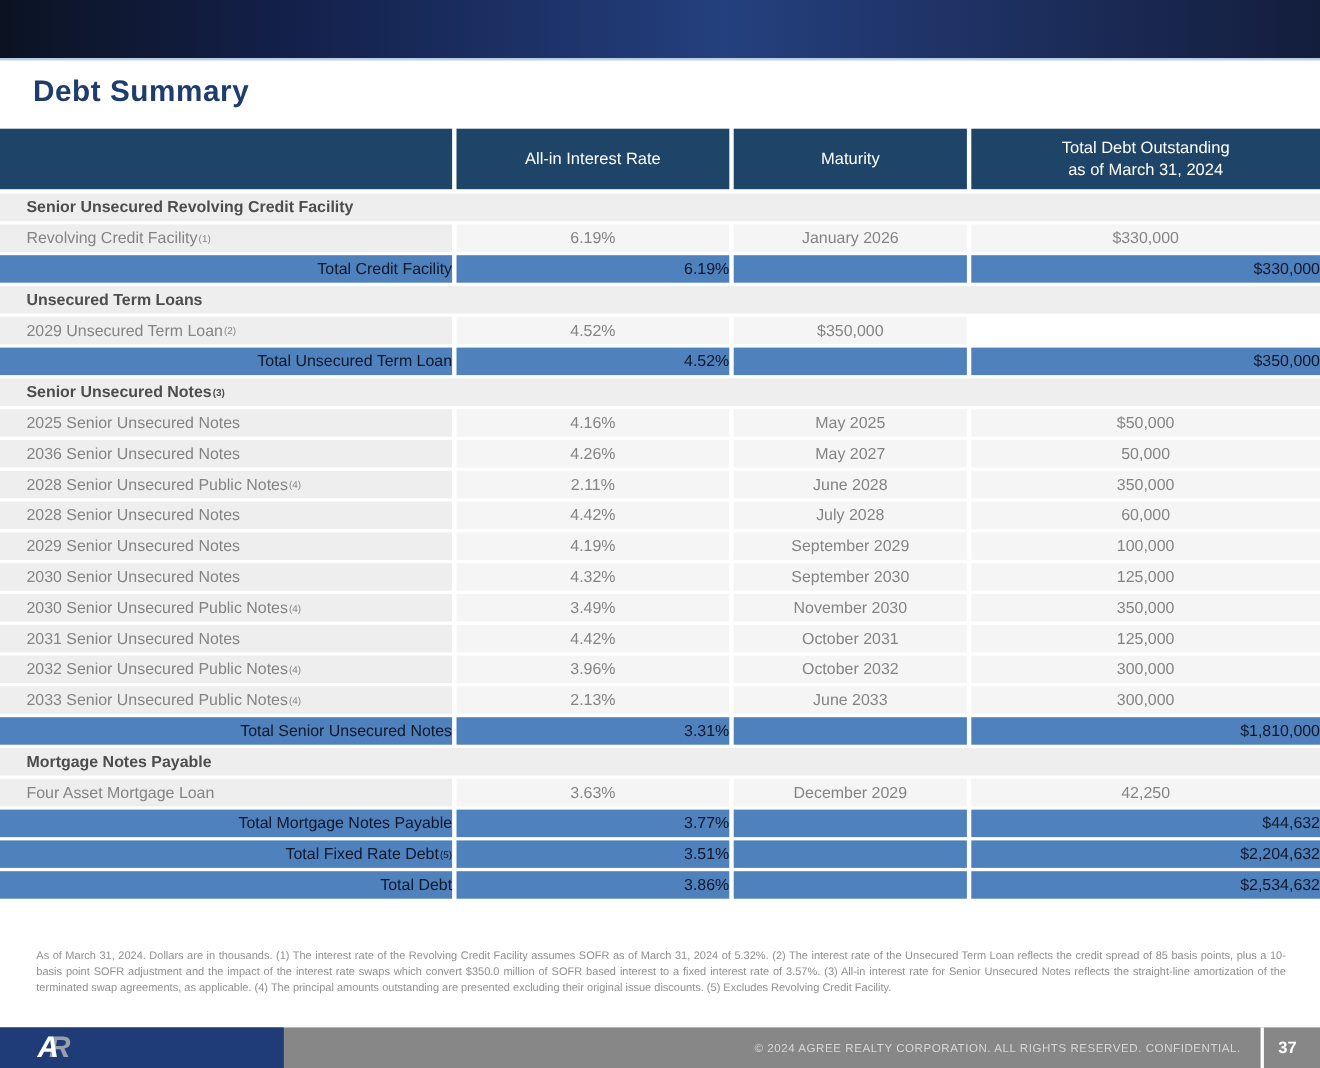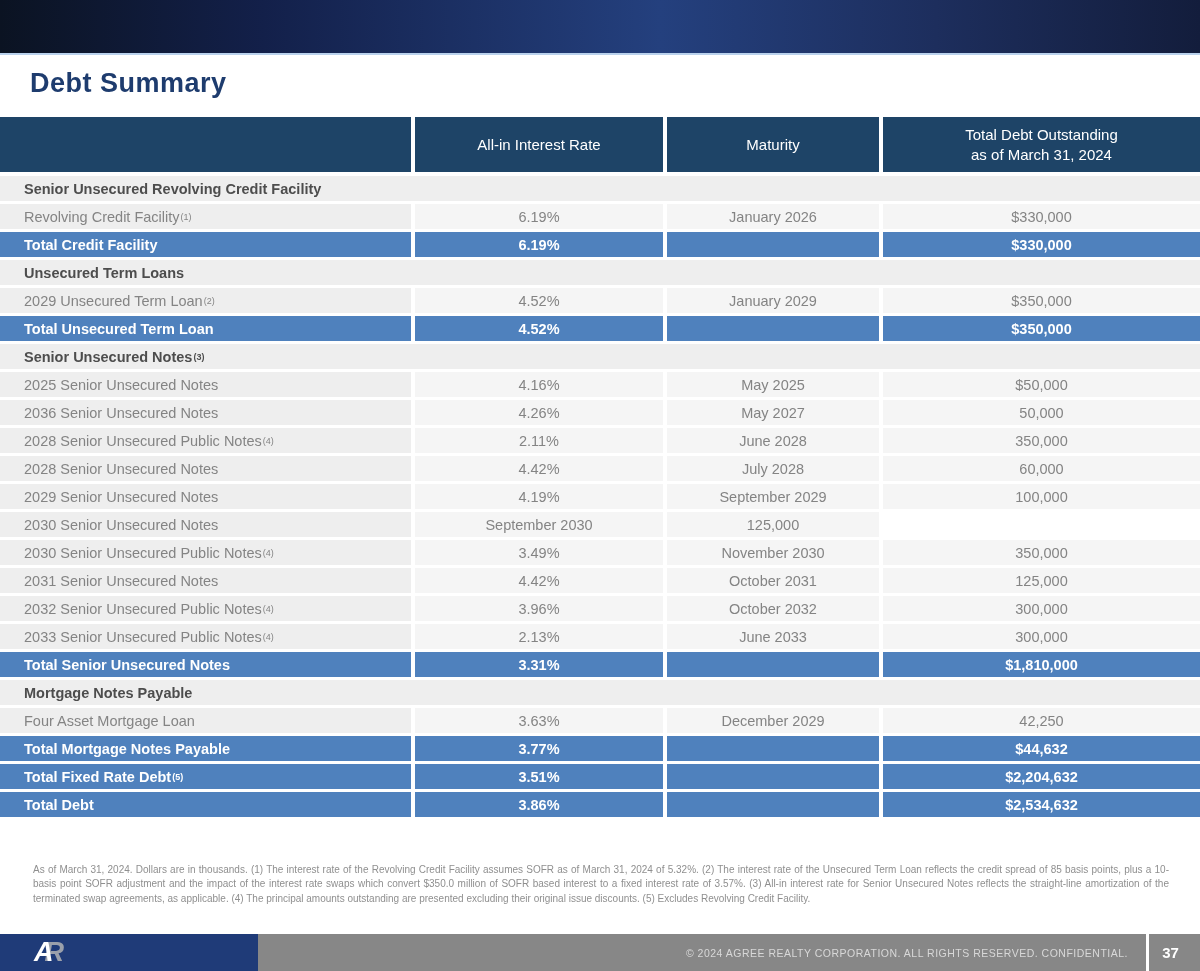--- a/index.html
+++ b/index.html
@@ -39,21 +39,21 @@
     height: 25px; font-size: 14.5px; color: #848484;
     display: flex; align-items: center; justify-content: center;
   }
   .cell.label { justify-content: flex-start; padding-left: 24px; }
   .row-data .cell.label { background: #eeeeee; }
   .row-data .cell.val { background: #f5f5f5; }
   .row-section .cell {
     grid-column: 1 / -1; background: #eeeeee;
     font-weight: bold; color: #4d4d4d; justify-content: flex-start; padding-left: 24px;
   }
-  .row-total .cell { background: #4f81bd; color: #ffffff; font-weight: bold; }
+  .row-total .cell { background: #4f81bd; color: #0f172a; font-weight: normal; justify-content: flex-end; }
   sup { font-size: 9px; line-height: 0; vertical-align: super; margin-left: 1px; }
   
   .footnote {
     position: absolute; left: 33px; top: 863px; width: 1136px;
     font-size: 10px; line-height: 1.43; color: #8f8f8f; text-align: justify;
   }
   
   .footer {
     position: absolute; left: 0; bottom: 0; width: 1200px; height: 37px;
     background: #878787;
@@ -140,21 +140,20 @@
         <div class="cell label">
           <span>Unsecured Term Loans</span>
         </div>
       </div>
       <div class="trow row-data">
         <div class="cell label">
           <span>2029 Unsecured Term Loan</span>
           <sup>(2)</sup>
         </div>
         <div class="cell val">4.52%</div>
-        <div class="cell val">January 2029</div>
         <div class="cell val">$350,000</div>
       </div>
       <div class="trow row-total">
         <div class="cell label">
           <span>Total Unsecured Term Loan</span>
         </div>
         <div class="cell val">4.52%</div>
         <div class="cell val"></div>
         <div class="cell val">$350,000</div>
       </div>
@@ -202,20 +201,21 @@
           <span>2029 Senior Unsecured Notes</span>
         </div>
         <div class="cell val">4.19%</div>
         <div class="cell val">September 2029</div>
         <div class="cell val">100,000</div>
       </div>
       <div class="trow row-data">
         <div class="cell label">
           <span>2030 Senior Unsecured Notes</span>
         </div>
+        <div class="cell val">4.32%</div>
         <div class="cell val">September 2030</div>
         <div class="cell val">125,000</div>
       </div>
       <div class="trow row-data">
         <div class="cell label">
           <span>2030 Senior Unsecured Public Notes</span>
           <sup>(4)</sup>
         </div>
         <div class="cell val">3.49%</div>
         <div class="cell val">November 2030</div>

